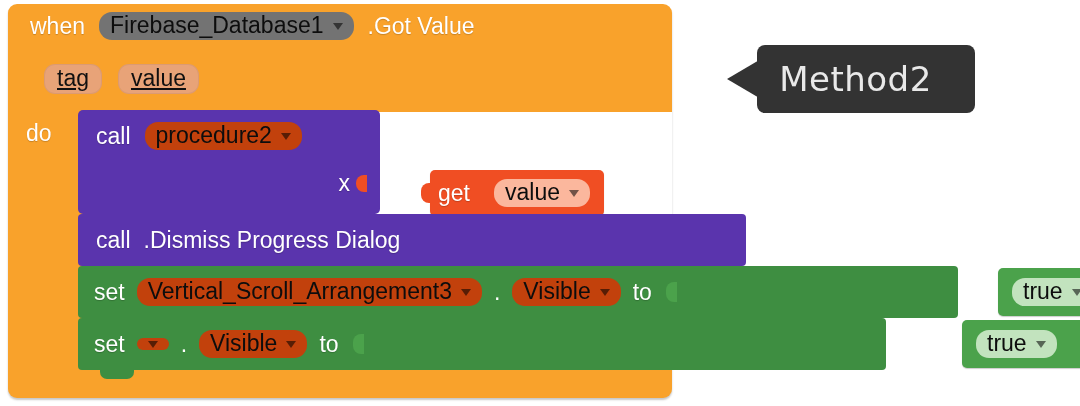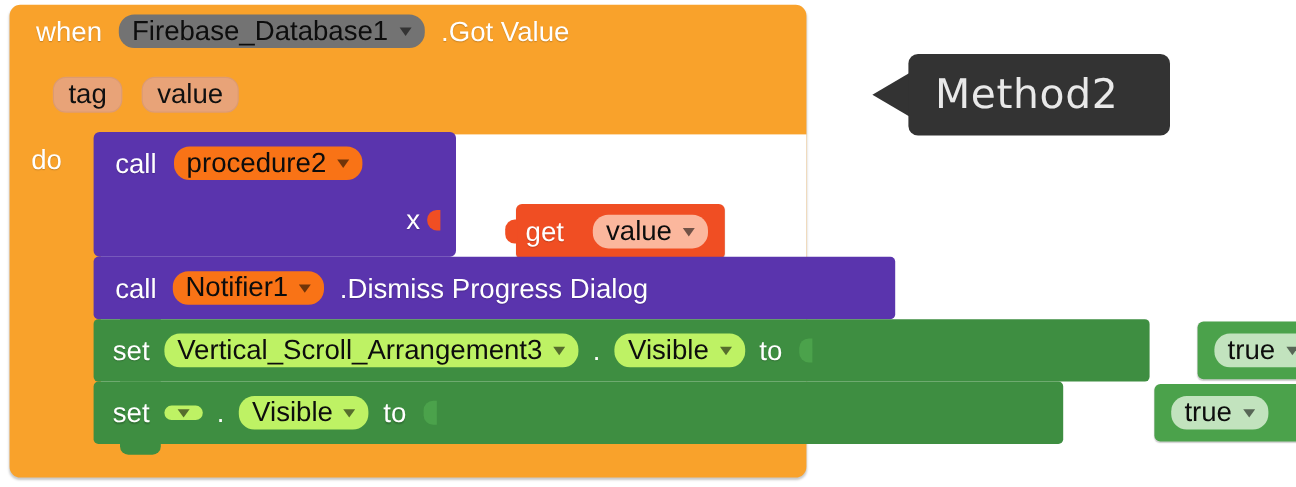--- a/index.html
+++ b/index.html
@@ -84,20 +84,21 @@
     display: flex; align-items: center; gap: 16px;
   }
   .param-chip {
     background: #E8A378;
     border-radius: 11px;
     padding: 3px 13px 4px 13px;
     font-size: 23px;
     line-height: 1;
     color: #101010;
     box-shadow: inset 0 0 0 1px rgba(0,0,0,0.05);
+    text-decoration: underline;
   }
   .event-field {
     background: #737373;
   }
   #do-label {
     position: absolute;
     left: 18px; top: 118px;
   }
 
   
@@ -146,21 +147,21 @@
   #call-proc-row {
     position: absolute;
     left: 18px; top: 12px;
     display: flex; align-items: center; gap: 14px;
   }
   #call-proc-arg-row {
     position: absolute;
     right: 12px; top: 58px;
     display: flex; align-items: center; gap: 6px;
   }
-  .purple-field { background: #f97316; }
+  .purple-field { background: #c2410c; }
 
   
   .socket {
     width: 12px; height: 30px;
     position: relative;
   }
   .socket::after {
     content: "";
     position: absolute;
     left: 0; top: 7px;
@@ -204,21 +205,21 @@
   
   .set-blk {
     position: absolute;
     background: #3E8E41;
     border-radius: 4px;
     display: flex; align-items: center;
     gap: 12px;
     height: 52px;
   }
   .set-blk .notch-bottom { background: #3E8E41; }
-  .green-field { background: #bef264; }
+  .green-field { background: #c2410c; }
   .dot { color: #ffffff; font-size: 23px; line-height: 1; }
 
   #set-vsa3 { left: 0; top: 156px; width: 880px; }
   #set-ha2  { left: 0; top: 208px; width: 808px; }
 
   
   .val-socket {
     width: 16px; height: 52px;
     position: relative;
   }
@@ -330,24 +331,20 @@
       <span class="lbl">get</span>
       <span class="field get-field">
         <span>value</span>
         <span class="caret"></span>
       </span>
     </div>
 
     <div class="stmt" id="call-notifier">
       <div class="notch-bottom"></div>
       <span class="lbl">call</span>
-      <span class="field purple-field">
-        <span>Notifier1</span>
-        <span class="caret"></span>
-      </span>
       <span class="lbl">.Dismiss Progress Dialog</span>
     </div>
 
     <div class="stmt set-blk" id="set-vsa3">
       <div class="notch-bottom"></div>
       <span class="lbl">set</span>
       <span class="field green-field">
         <span>Vertical_Scroll_Arrangement3</span>
         <span class="caret"></span>
       </span>

